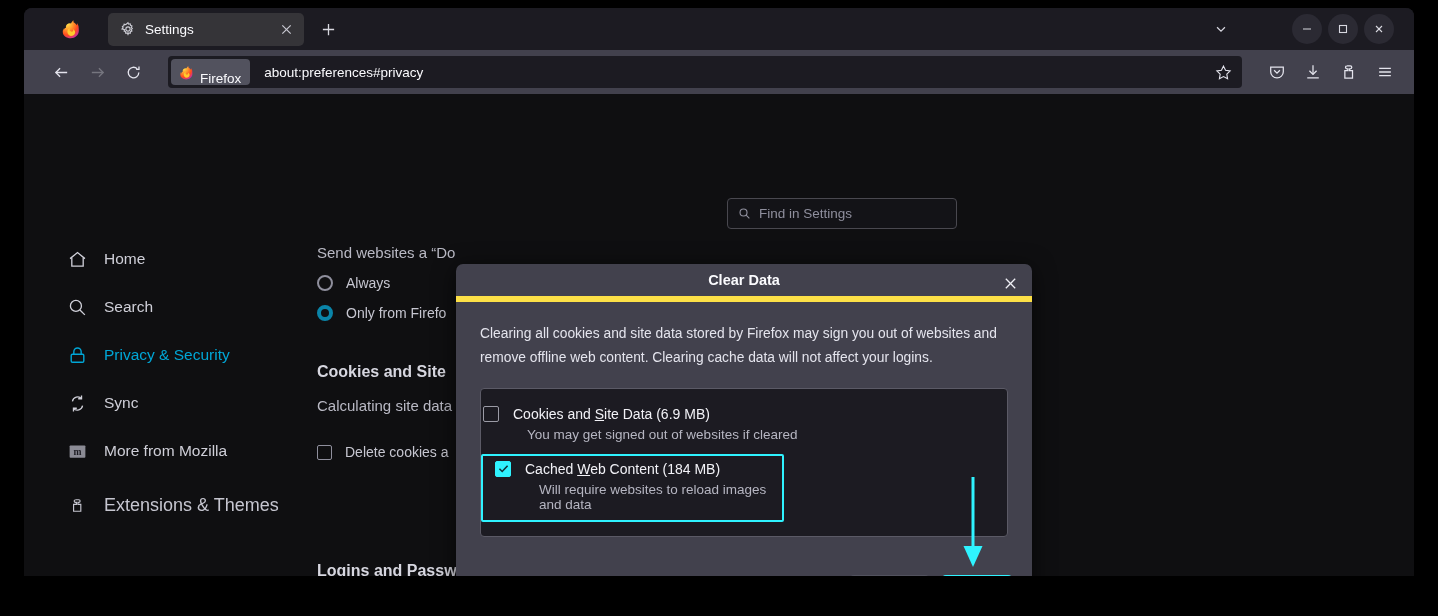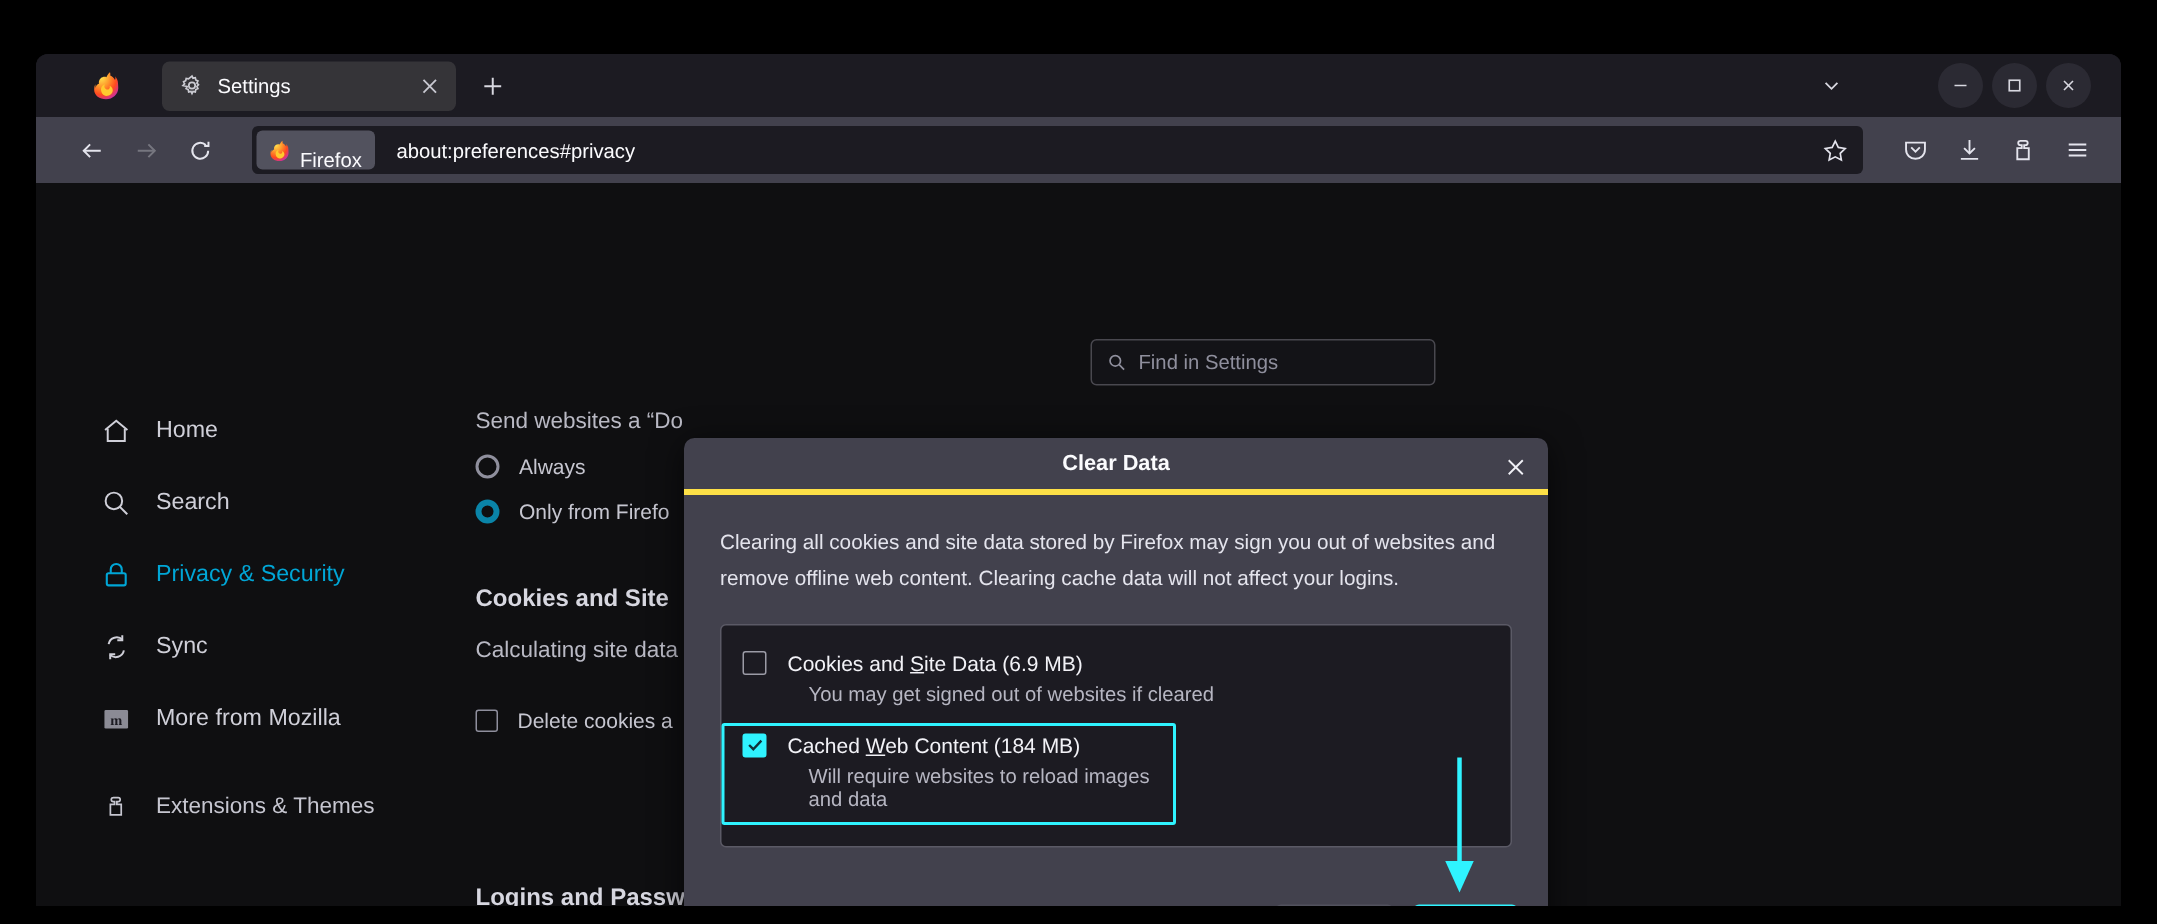--- a/index.html
+++ b/index.html
@@ -6,21 +6,21 @@
   html, body {
     width: 1438px; height: 616px;
     background: #000000;
     font-family: "Liberation Sans", sans-serif;
     overflow: hidden;
   }
 
   
   #window {
     position: absolute;
-    left: 24px; top: 36px;
+    left: 24px; top: 8px;
     width: 1390px; height: 568px;
     background: #1c1b22;
     border-radius: 8px 8px 0 0;
     overflow: hidden;
   }
 
   
   #tabstrip {
     position: relative;
     height: 42px;
@@ -171,21 +171,21 @@
   }
   .side-item .ico {
     width: 22px; height: 22px;
     margin-right: 16px;
     flex: 0 0 auto;
     display: flex; align-items: center; justify-content: center;
   }
   .side-item.active { color: #00a6d6; }
   .side-sep { height: 8px; }
   .side-item.small {
-    font-size: 15px; height: 26px; color: #c6c6d0; align-items: flex-end;
+    font-size: 18px; height: 26px; color: #c6c6d0;
   }
   .side-item.small .ico { width: 18px; height: 18px; margin-right: 18px; margin-left: 2px; }
 
   
   #mainpane { position: absolute; left: 293px; top: 150px; width: 700px; }
   .m-label { color: #b9b9c4; font-size: 15px; }
   .m-head { color: #d7d7e0; font-size: 16px; font-weight: bold; }
   .radio-row { display: flex; align-items: center; margin-top: 14px; }
   .radio {
     width: 16px; height: 16px; border-radius: 50%;
@@ -205,21 +205,21 @@
     left: 432px; top: 170px;
     width: 576px; height: 356px;
     background: #42414d;
     border-radius: 7px;
     box-shadow: 0 4px 22px rgba(0,0,0,.62);
     overflow: hidden;
   }
   #dialog-titlebar {
     position: relative;
     height: 38px;
-    border-bottom: 4px solid #fde047;
+    border-bottom: 6px solid #fde047;
     display: flex; align-items: center; justify-content: center;
   }
   #dialog-title { color: #fbfbfe; font-size: 14.5px; font-weight: bold; }
   #dialog-close {
     position: absolute; right: 10px; top: 8px;
     width: 23px; height: 23px;
     display: flex; align-items: center; justify-content: center;
     border-radius: 4px;
   }
   #dialog-body { padding: 20px 24px 0 24px; }
@@ -227,21 +227,21 @@
     color: #e4e4ed; font-size: 13.8px; line-height: 1.77;
   }
   #options-box {
     margin-top: 17px;
     background: #1c1b22;
     border: 1px solid #5b5a66;
     border-radius: 4px;
     padding: 11px 0 11px 0;
     height: 149px;
   }
-  .opt { padding: 6px 14px; }
+  .opt { padding: 6px 2px; }
   .opt-main { display: flex; align-items: center; }
   .opt-box {
     width: 16px; height: 16px; border-radius: 2px;
     border: 1.5px solid #9b9ba6; background: transparent;
     flex: 0 0 auto;
     display: flex; align-items: center; justify-content: center;
   }
   .opt-box.checked { background: #2ff3ff; border-color: #2ff3ff; }
   .opt-label { color: #f2f2f7; font-size: 14px; margin-left: 14px; }
   .opt-sub { color: #b6b6c2; font-size: 13.5px; margin-left: 44px; margin-top: 5px; }

